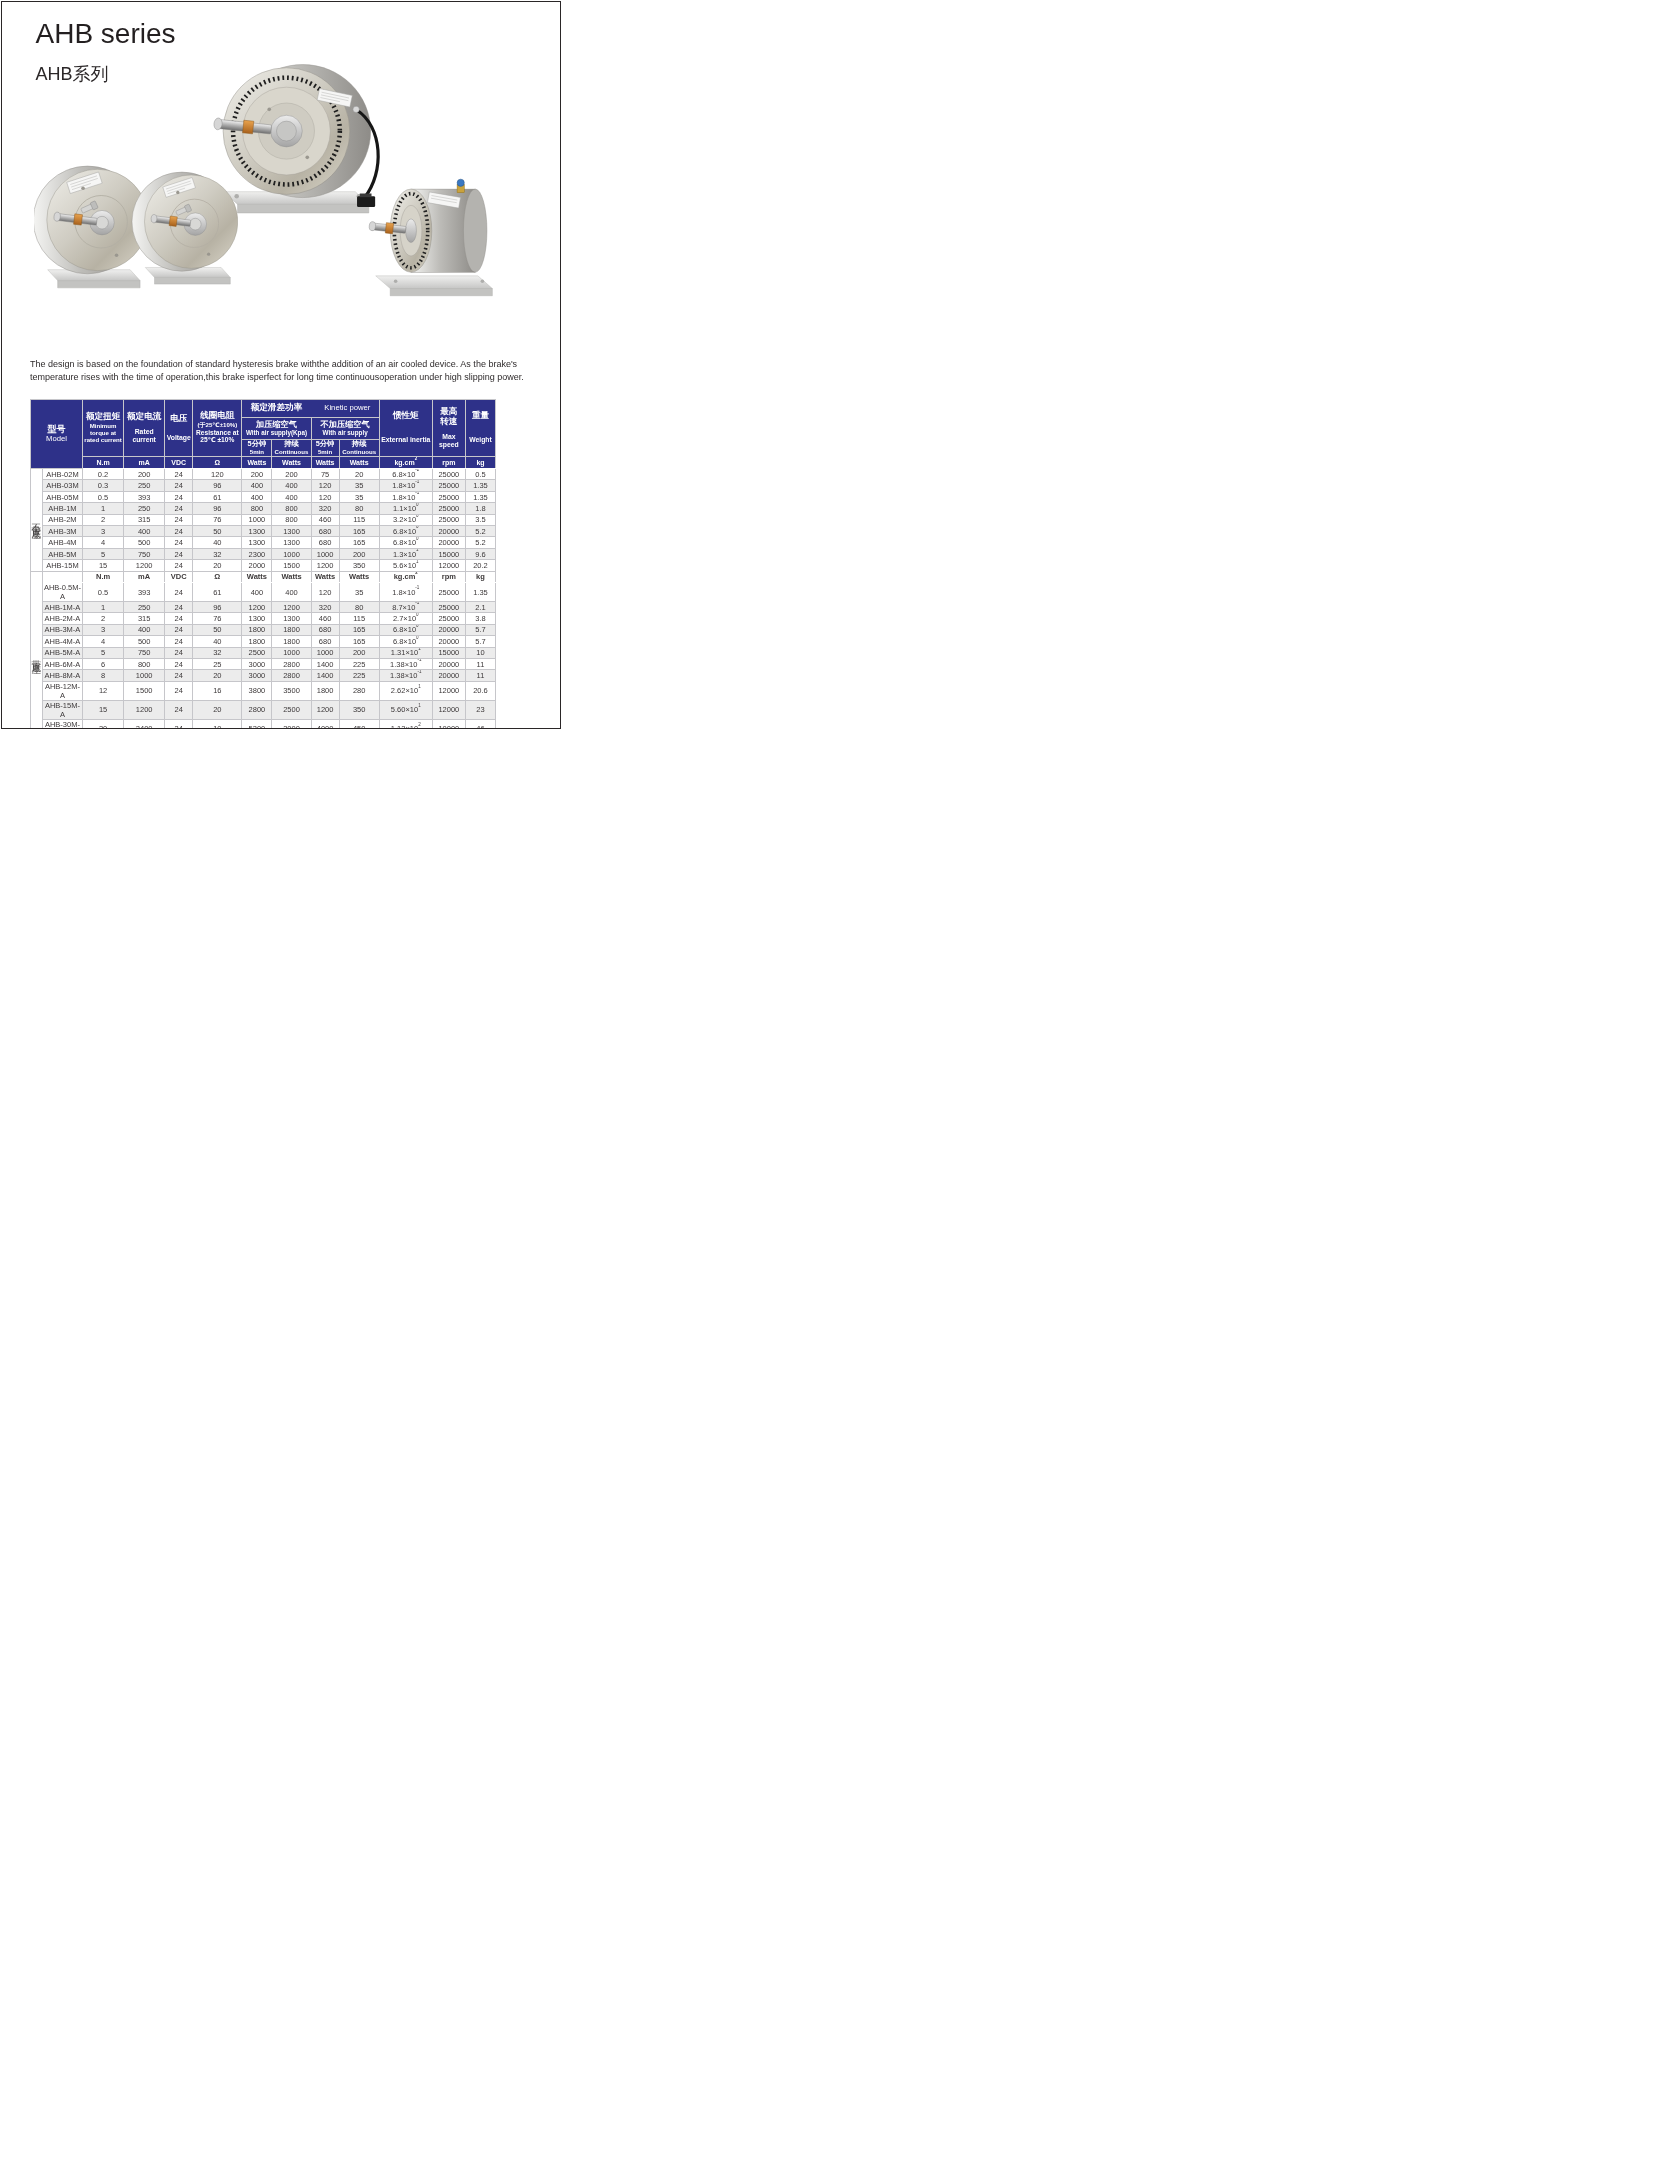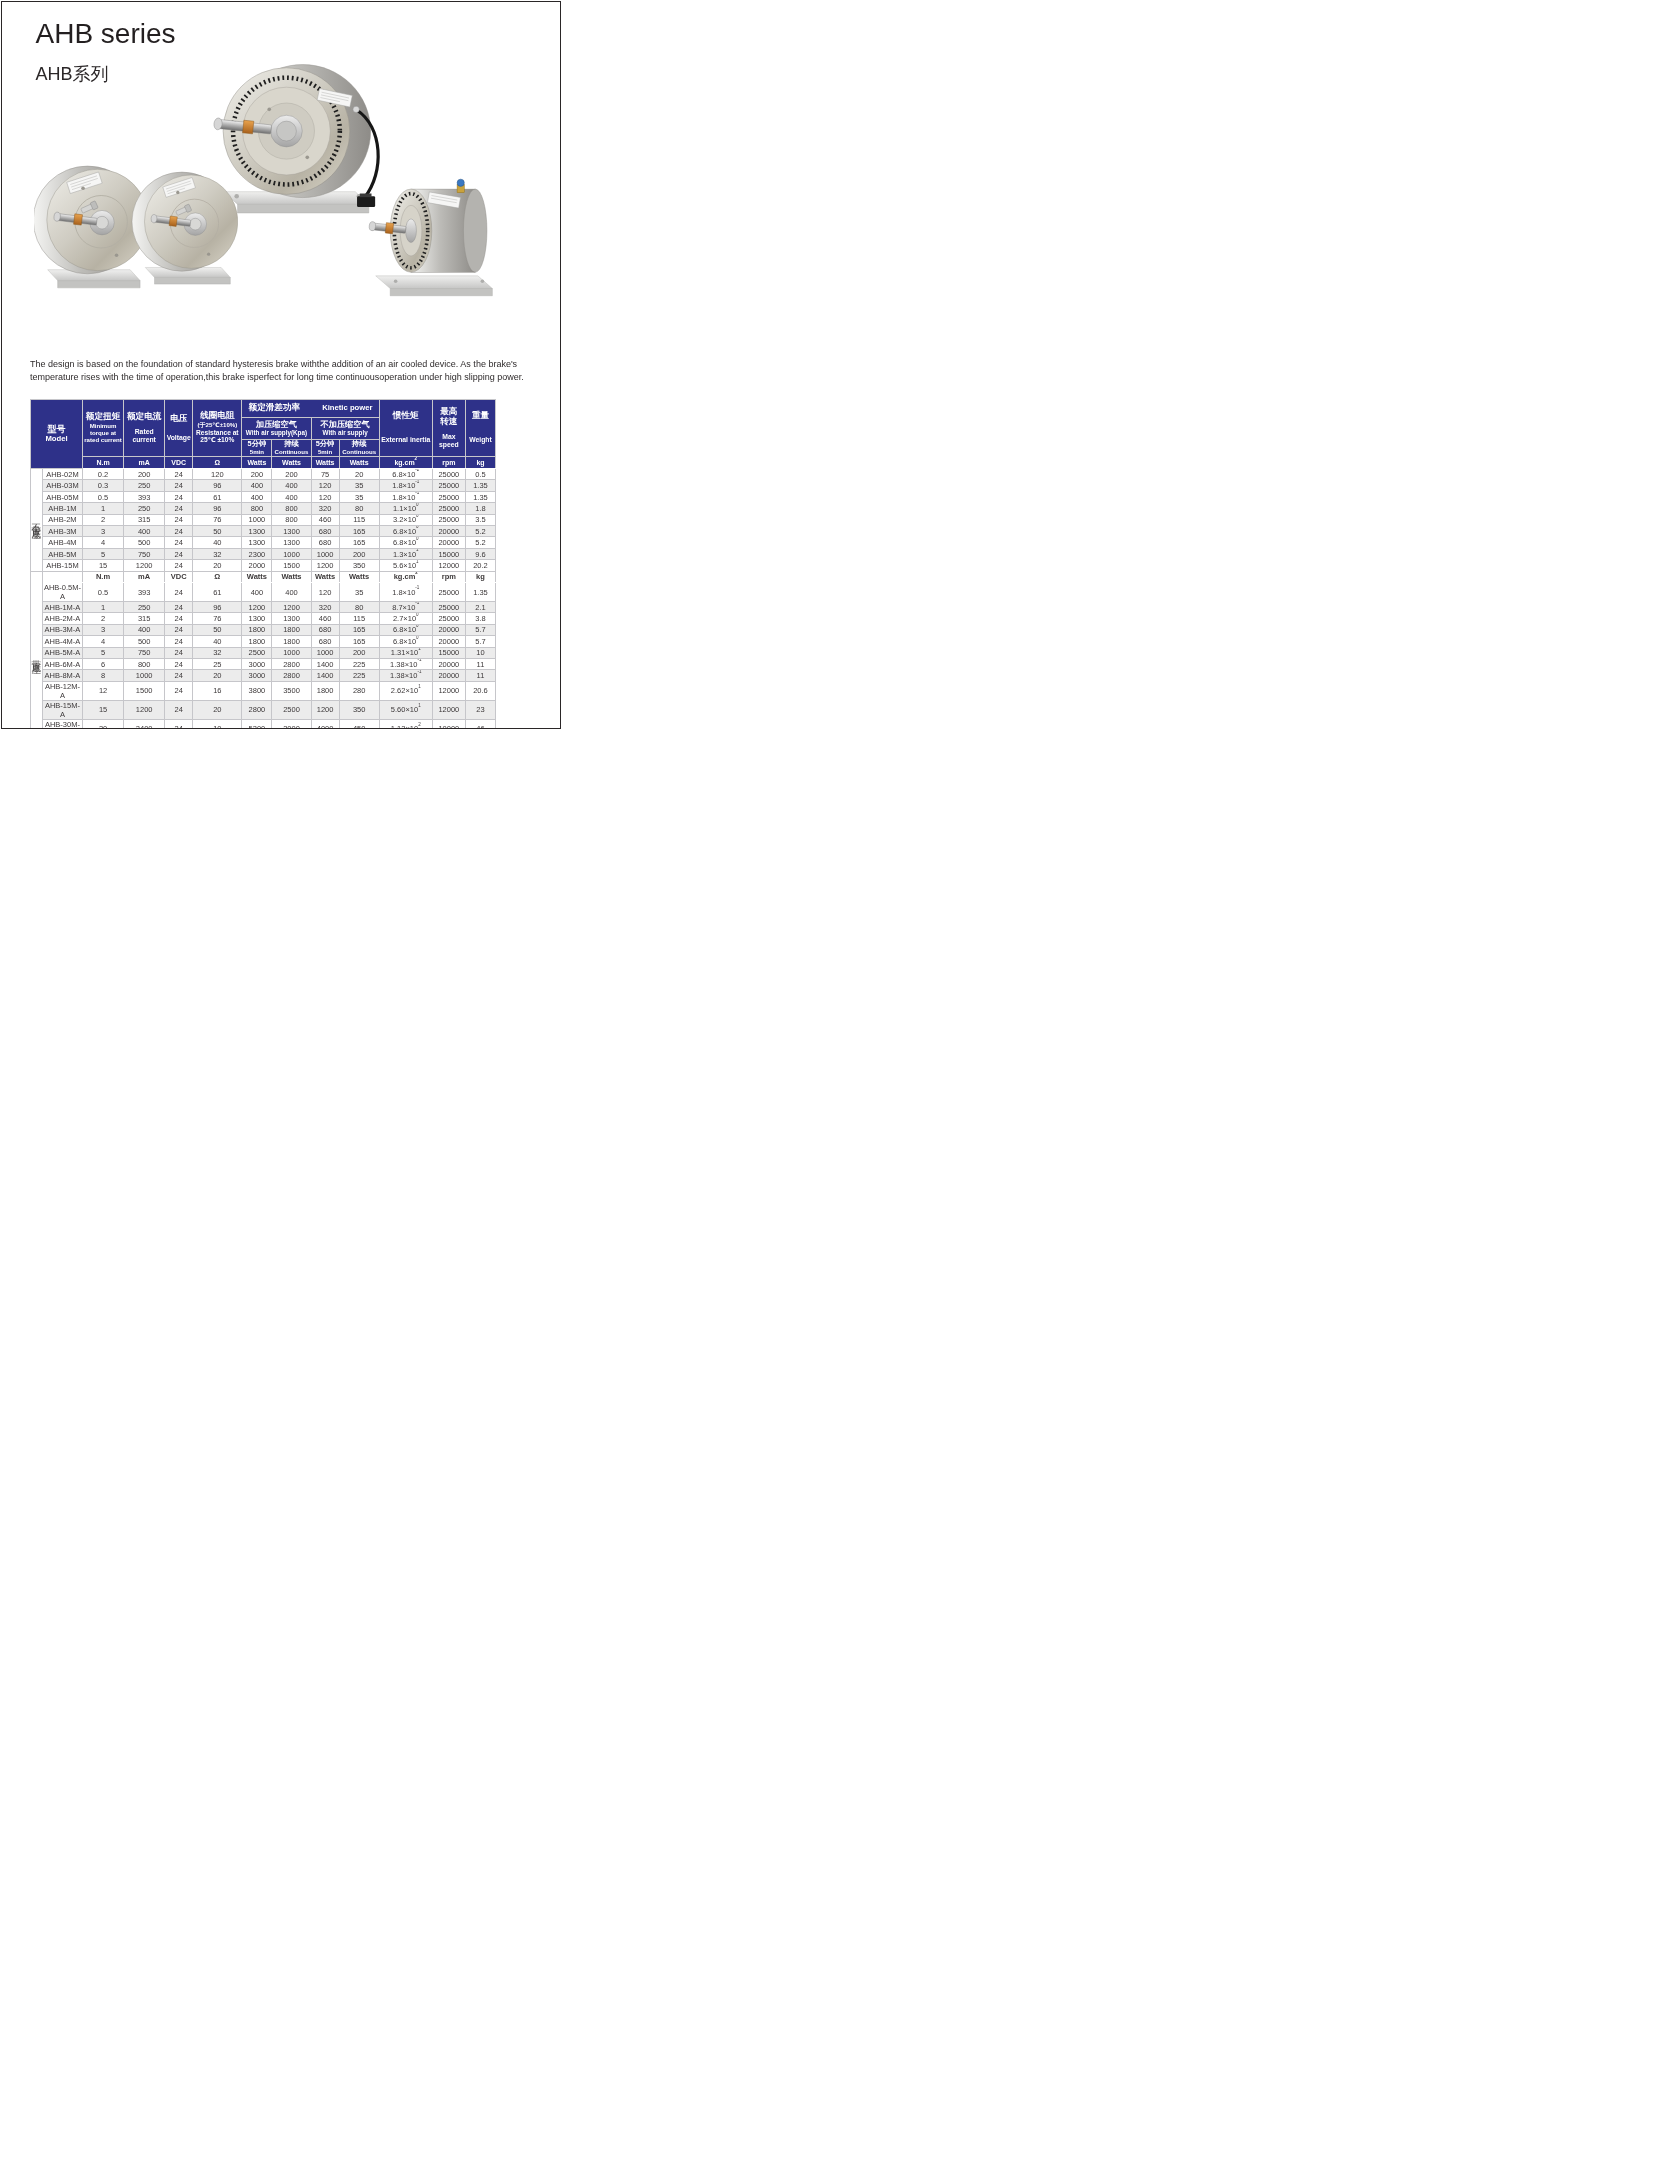--- a/index.html
+++ b/index.html
@@ -10,26 +10,26 @@
   .intro-cn{position:absolute;left:28.6px;top:306px;width:474px;font-size:8.6px;line-height:1.85;color:#3c3a3a;letter-spacing:0.2px;}
   .intro-en{position:absolute;left:28.6px;top:347px;width:501px;font-size:9px;line-height:1.5;color:#2f2b2c;}
   .photo{position:absolute;}
   
   .spec{position:absolute;left:28.6px;top:397px;border-collapse:collapse;table-layout:fixed;width:466px;}
   .spec th,.spec td{border:0.5px solid #c6c6ca;padding:0;text-align:center;vertical-align:middle;overflow:hidden;}
   .spec thead th{background:#2e3189;color:#fff;font-weight:bold;}
   .cn{display:block;font-size:8.6px;line-height:1.15;white-space:pre-line;}
   .cn2{display:block;font-size:6.1px;line-height:1.2;white-space:pre-line;}
   .en{display:block;font-size:6.1px;font-weight:bold;line-height:1.15;white-space:pre-line;}
-  .en-big{display:block;font-size:7.7px;font-weight:bold;}
+  .en-big{display:block;font-size:7.7px;font-weight:normal;}
   .rowA th{height:17px;}
   .rowB th{height:21px;}
   .rowC th{height:16.3px;margin-top:20px;}
   .kin .cn{display:inline;font-size:8.6px;margin-top:32px;}
-  .kin .enk{display:inline;font-size:7.7px;font-weight:bold;margin-left:20px;}
+  .kin .enk{display:inline;font-size:7.7px;font-weight:normal;margin-left:20px;}
   .sub .cn{font-size:7.3px;}
   .gap-s{margin-top:6.3px;} .gap-m{margin-top:10px;} .gap-l{margin-top:15.4px;}
   .unit{background:#2e3189;color:#fff;font-weight:bold;font-size:7px;height:11.3px;
         border-bottom:1.4px solid #fff !important;}
   tr[data-name="units-row-2"] td{border-top:1.4px solid #fff !important;}
   .spec tbody td{height:10.4px;font-size:7.5px;color:#3d393a;background:#fff;}
   .spec tbody tr.stripe td{background:#ececec;}
   .spec tbody td.group{background:#fff;}
   .group div{writing-mode:vertical-rl;text-orientation:upright;margin:0 auto;font-size:9.5px;
              color:#413f3f;letter-spacing:1.8px;line-height:1;}

